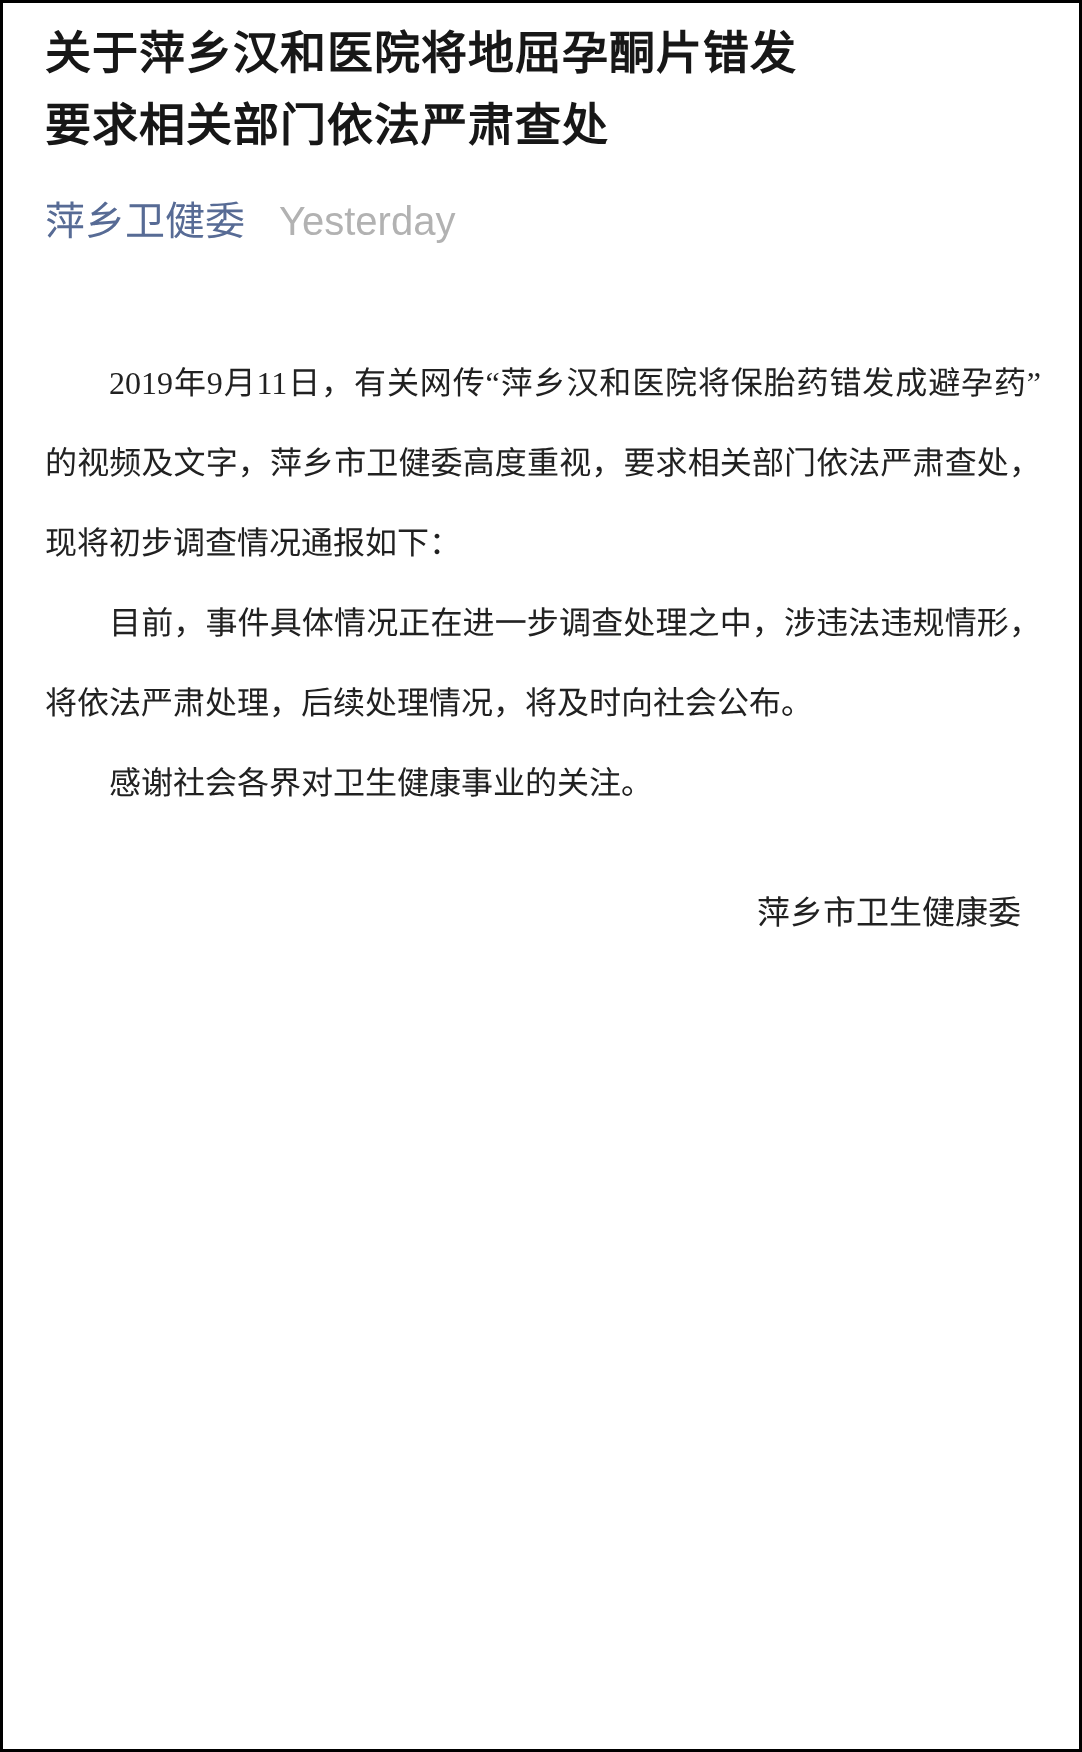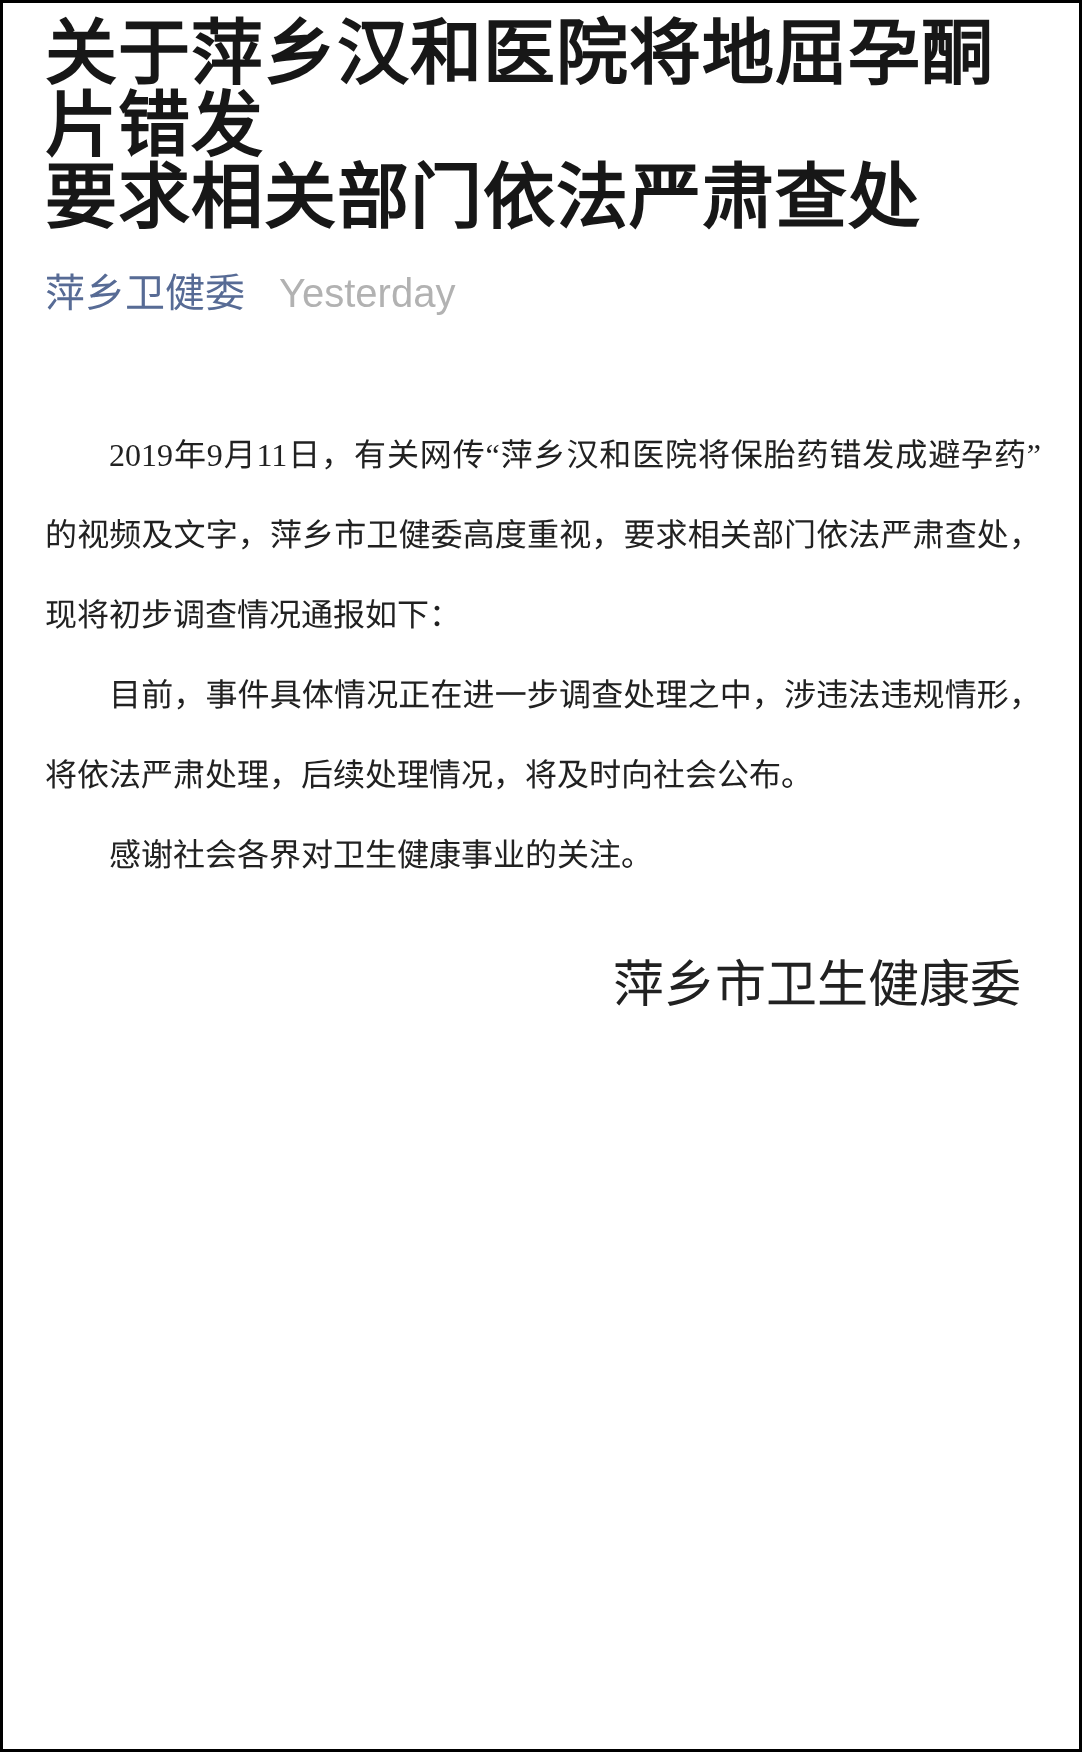--- a/index.html
+++ b/index.html
@@ -20,21 +20,21 @@
     border:3px solid var(--border);
     overflow:hidden;
   }
   .inner{
     padding:10px 38px 0 42px;
   }
   h1.title{
     margin:4px 0 13px 0;
     font-family:"Liberation Sans", sans-serif;
     font-weight:700;
-    font-size:72px;
+    font-size:46px;
     line-height:72px;
     color:var(--title);
     letter-spacing:1px;
   }
   h1.title .t-line{display:block;}
   .byline{
     margin-top:38px;
     font-family:"Liberation Sans", sans-serif;
     font-size:40px;
     line-height:44px;
@@ -59,21 +59,21 @@
     text-align:justify;
   }
   .article-body p{
     margin:0;
     text-indent:2em;
   }
   .signature{
     margin-top:62px;
     padding-right:20px;
     font-family:"Liberation Sans", sans-serif;
-    font-size:51px;
+    font-size:33px;
     line-height:56px;
     color:var(--body);
     text-align:right;
   }
 </style>
 </head>
 <body>
 
 <div class="page">
   <div class="inner">

